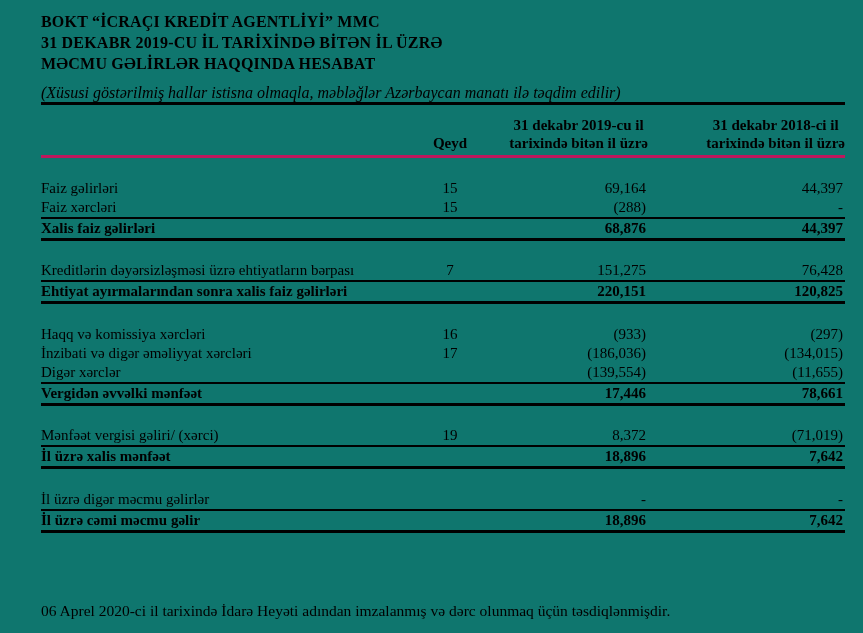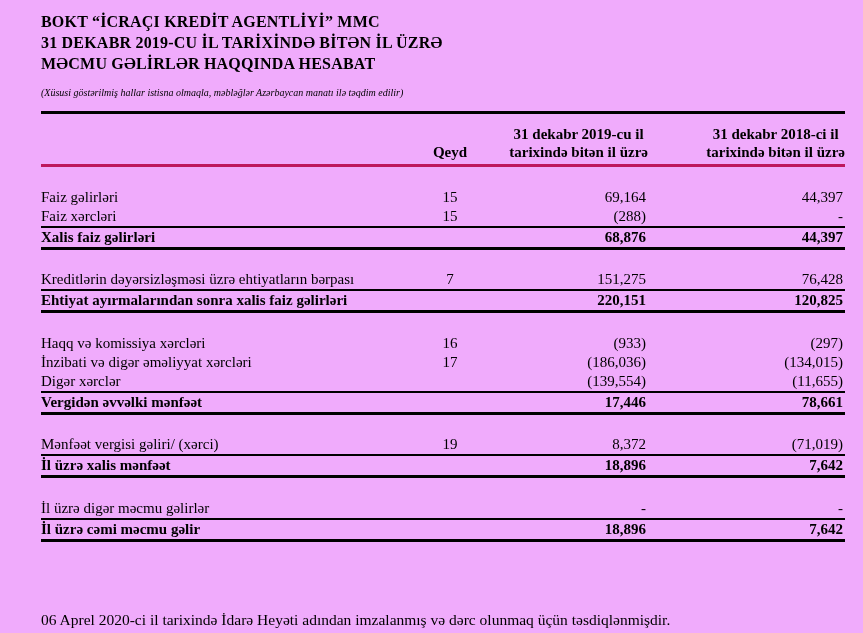--- a/index.html
+++ b/index.html
@@ -6,36 +6,35 @@
   html, body {
     margin: 0; padding: 0;
     background: #ffffff;
     color: #000000;
     font-family: "Liberation Serif", "DejaVu Serif", serif;
   }
   .page {
     position: relative;
     width: 863px;
     height: 633px;
-    background: #f0abfc;
+    background: #0f766e;
     padding: 11px 18px 0 41px;
     overflow: hidden;
   }
   .title-line {
     font-weight: bold;
     font-size: 16px;
     line-height: 21px;
     letter-spacing: 0.2px;
   }
   .subtitle {
     font-style: italic;
-    font-size: 10px;
+    font-size: 16px;
     line-height: 18px;
     margin-top: 10px;
-    padding-bottom: 9px;
     border-bottom: 3px solid #000;
   }
   table.statement {
     width: 804px;
     border-collapse: collapse;
     table-layout: fixed;
     margin-top: 11px;
     font-size: 15px;
   }
   col.w-label { width: 376px; }

